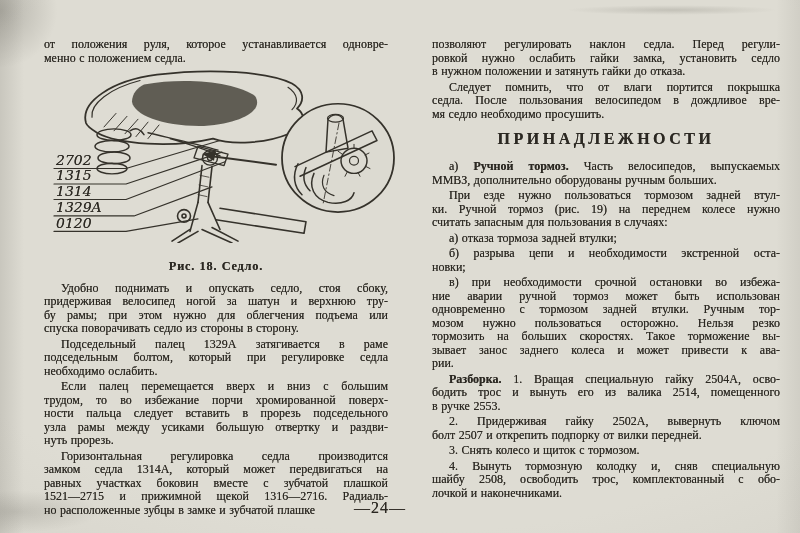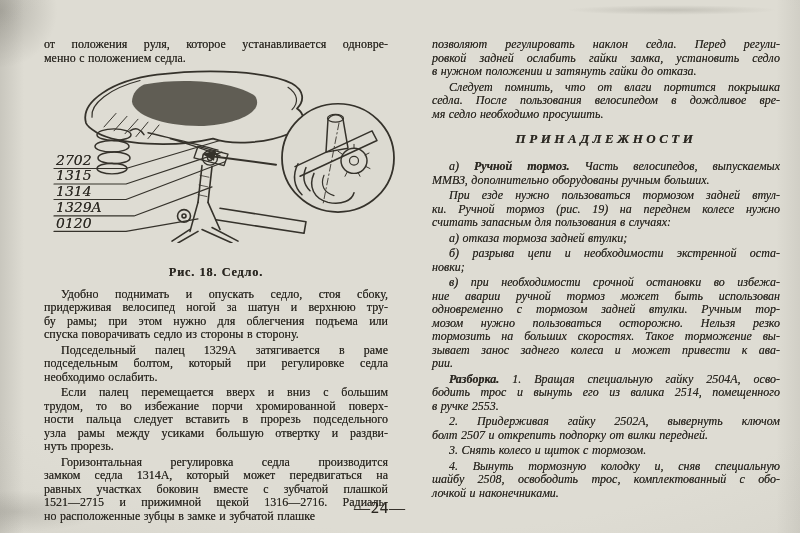--- a/index.html
+++ b/index.html
@@ -18,33 +18,33 @@
       radial-gradient(circle at 0% 2%, rgba(70,68,60,.28), rgba(70,68,60,0) 6%),
       radial-gradient(ellipse 150px 7px at 672px 10px, rgba(100,98,88,.22), rgba(100,98,88,0) 70%),
       radial-gradient(ellipse 120px 30px at 2% 96%, rgba(80,78,70,.18), rgba(80,78,70,0) 70%),
       linear-gradient(90deg, rgba(90,88,80,.16), rgba(0,0,0,0) 3%, rgba(0,0,0,0) 97%, rgba(90,88,80,.10));
   }
   .col{
     position:absolute;top:38px;font-size:12px;line-height:13.5px;
     text-shadow:0 0 .4px rgba(43,40,34,.75);word-spacing:.5px;
   }
   .col.left{left:44px;width:344px;}
-  .col.right{left:432px;width:348px;font-style:italic;}
+  .col.right{left:432px;width:348px;}
   .para{margin-bottom:2px;}
   .para.indent .line:first-child{text-indent:17px;}
   .line{text-align:justify;text-align-last:justify;}
   .line.last{text-align-last:left;}
   .b{font-weight:bold;}
   .figure{margin:2px 8px 2px;}
   .caption{
     text-align:center;font-weight:bold;font-size:12.3px;
-    letter-spacing:.8px;margin:18px 0 9px;line-height:14px;
+    letter-spacing:.8px;margin:12px 0 9px;line-height:14px;
   }
   .heading{
-    text-align:center;font-weight:bold;font-size:13px;
+    text-align:center;font-weight:bold;font-size:16px;
     letter-spacing:3.5px;margin:10px 0 13px;line-height:16px;
   }
   .footer{
     position:absolute;left:0;top:499px;width:760px;text-align:center;
     font-size:16px;letter-spacing:1px;text-shadow:0 0 .4px rgba(43,40,34,.75);
   }
   .flabel{font:italic 14px "DejaVu Serif",serif;fill:#2b2822;}
 </style>
 </head>
 <body>
@@ -165,21 +165,21 @@
           <div class="line"><span>1521—2715 и прижимной щекой 1316—2716. Радиаль-</span></div>
           <div class="line last"><span>но расположенные зубцы в замке и зубчатой плашке</span></div>
         </div>
       </div>
   </div>
 
   <div class="col right">
     <div>
         <div class="para">
           <div class="line"><span>позволяют регулировать наклон седла. Перед регули-</span></div>
-          <div class="line"><span>ровкой задней ослабить гайки замка, установить седло</span></div>
+          <div class="line"><span>ровкой нужно ослабить гайки замка, установить седло</span></div>
           <div class="line last"><span>в нужном положении и затянуть гайки до отказа.</span></div>
         </div>
         <div class="para indent">
           <div class="line"><span>Следует помнить, что от влаги портится покрышка</span></div>
           <div class="line"><span>седла. После пользования велосипедом в дождливое вре-</span></div>
           <div class="line last"><span>мя седло необходимо просушить.</span></div>
         </div>
       </div>
     <div class="heading">ПРИНАДЛЕЖНОСТИ</div>
     <div>

